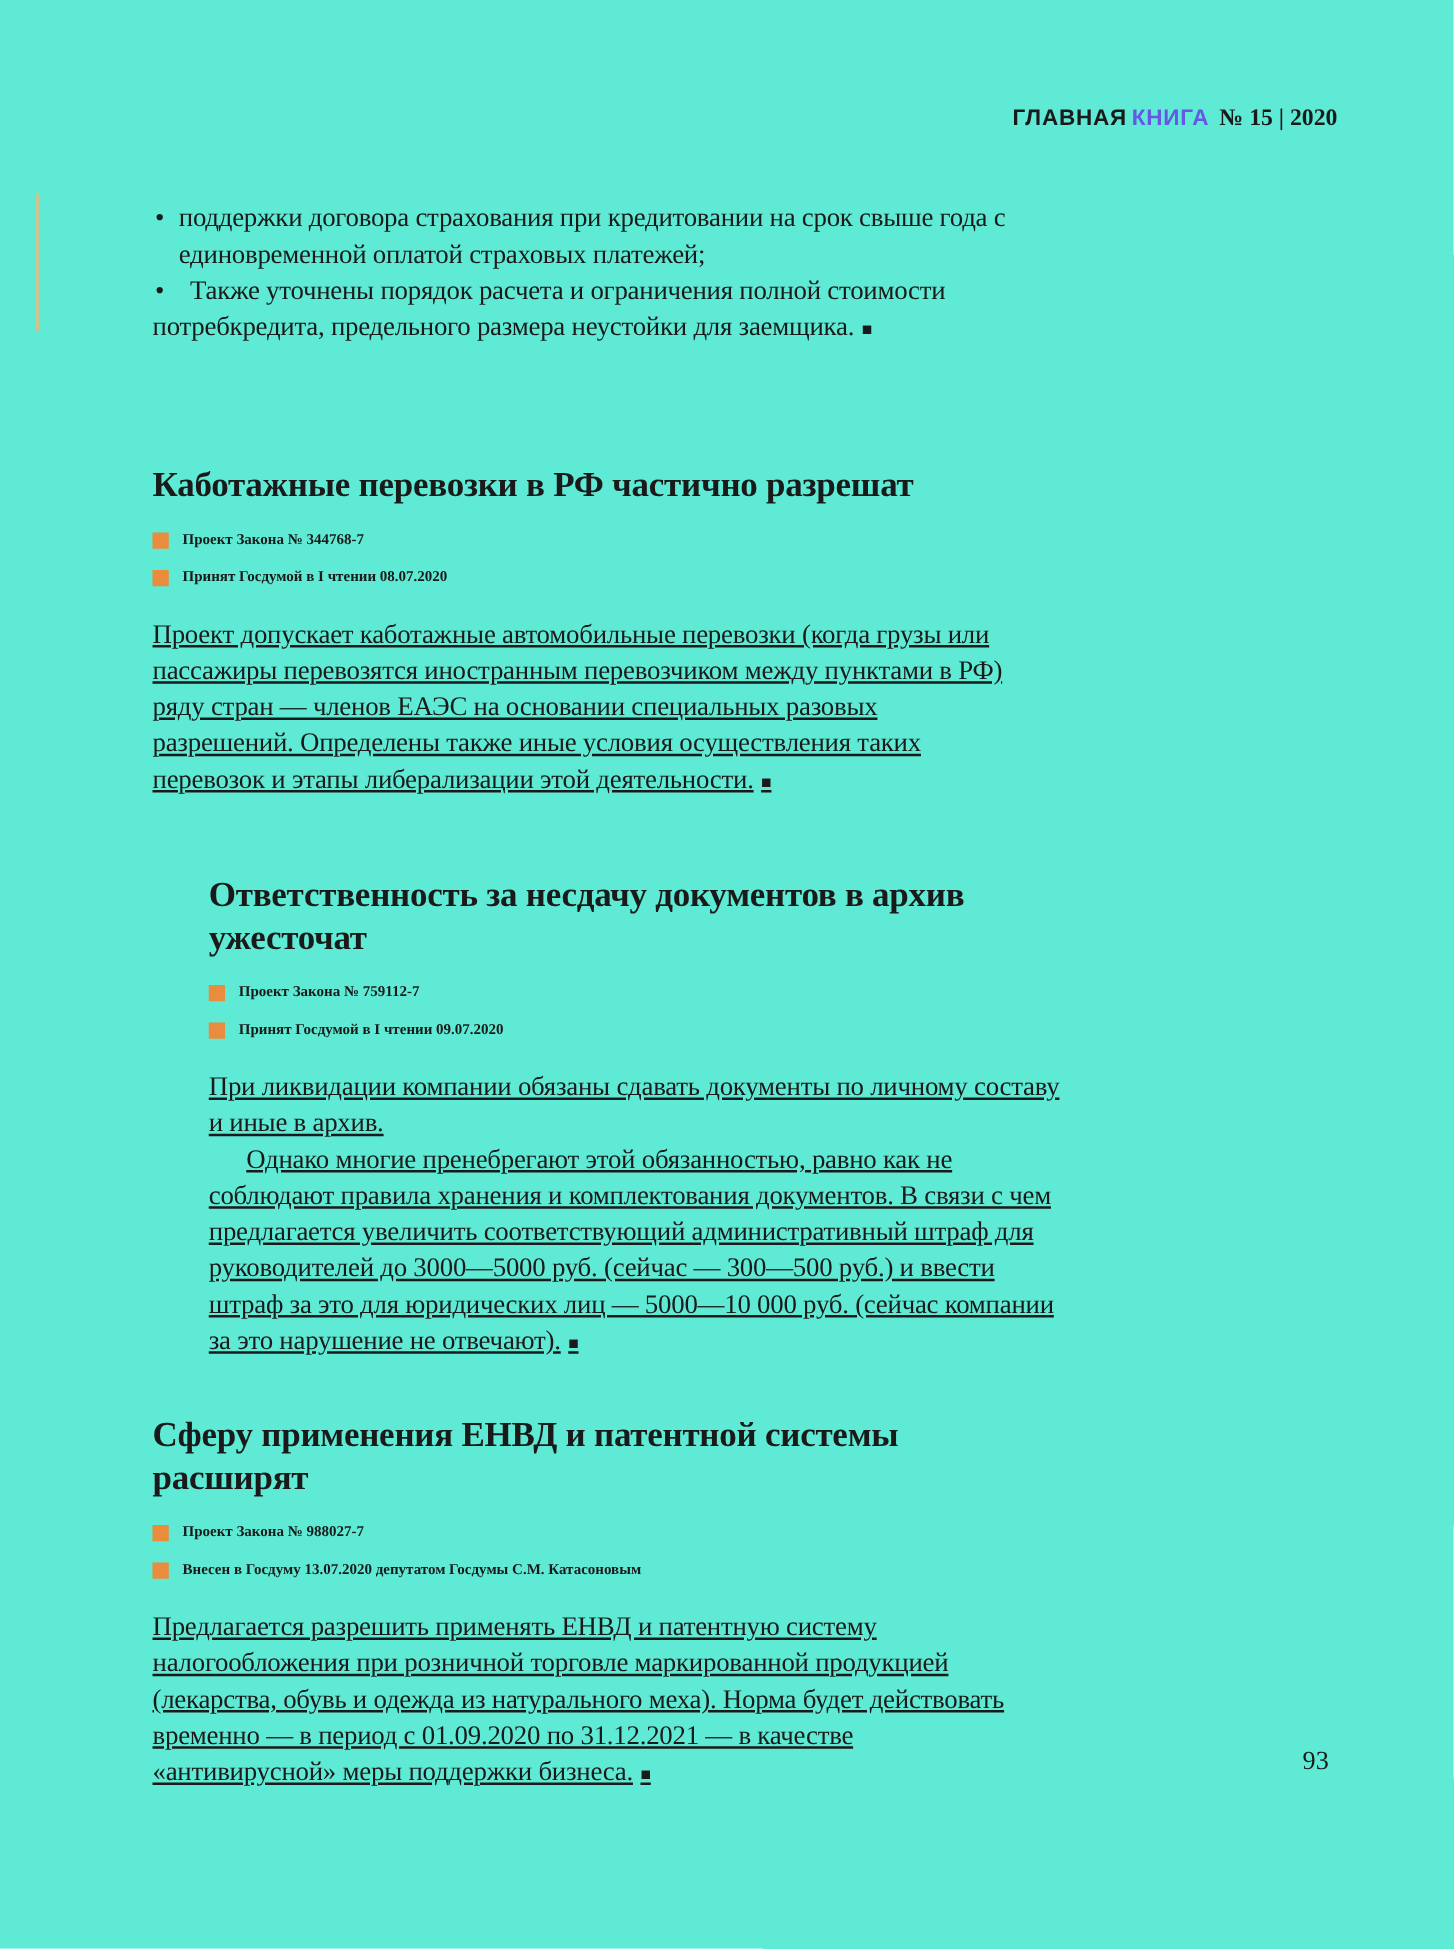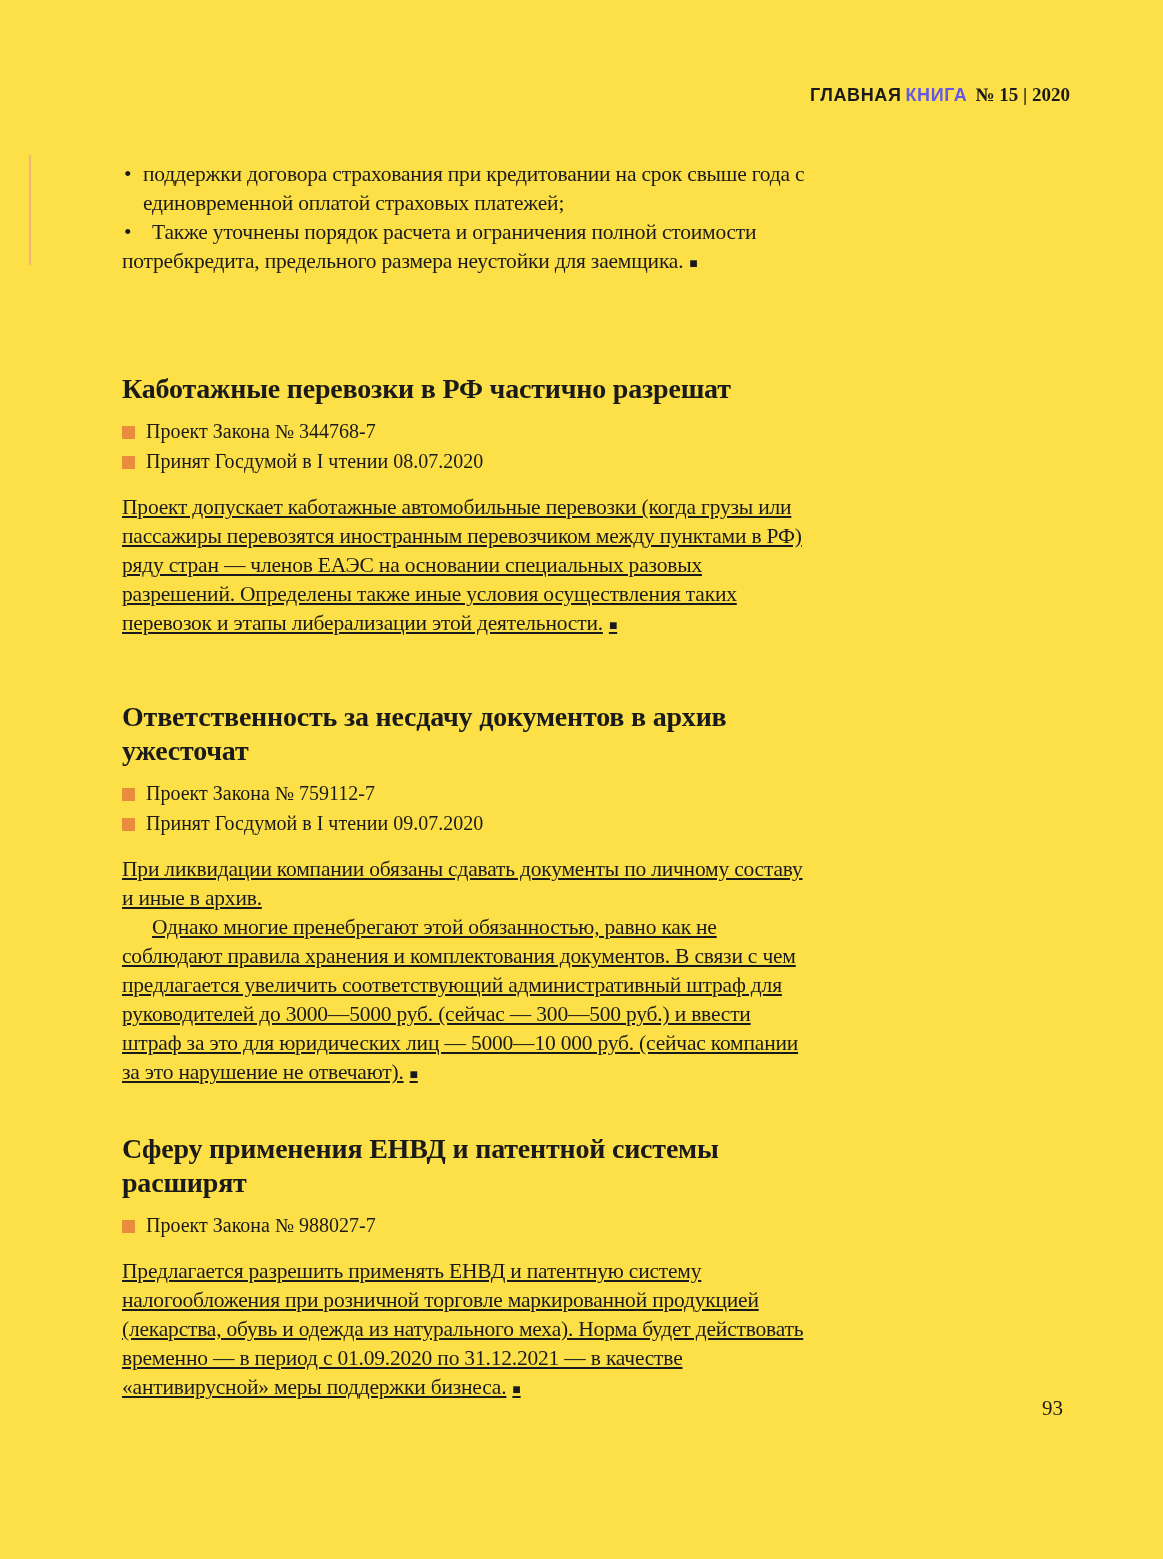--- a/index.html
+++ b/index.html
@@ -7,21 +7,21 @@
     --rule-orange:#F2B678;
     --accent-purple:#6657E6;
     --text-color:#1A1A1A;
   }
   *{box-sizing:border-box;}
   html,body{margin:0;padding:0;background:#fff;}
   .page{
     position:relative;
     width:1163px;height:1559px;
     margin:0 auto;
-    background:#fde047;
+    background:#5eead4;
     color:var(--text-color);
     overflow:hidden;
     font-family:"Liberation Serif", serif;
   }
   
   .header{
     position:absolute;top:84px;right:93px;
     white-space:nowrap;
   }
   .brand{
@@ -38,21 +38,21 @@
   
   .left-rule{
     position:absolute;left:29px;top:155px;
     width:2px;height:110px;
     background:var(--rule-orange);
   }
   
   .block{position:absolute;left:122px;width:690px;}
   .intro{top:160px;}
   .article-1{top:372px;}
-  .article-2{top:700px;}
+  .article-2{top:700px;margin-left:45px;}
   .article-3{top:1132px;}
 
   .body-text{
     font-size:21.5px;line-height:29px;
     letter-spacing:-0.2px;
   }
   .body-text p{margin:0;}
   .body-text p.indent{text-indent:30px;}
 
   .bullet-item{position:relative;padding-left:21px;}
@@ -66,21 +66,21 @@
   .meta-row{
     display:flex;align-items:center;gap:11px;
     margin-bottom:11px;
   }
   .meta-square{
     width:13px;height:13px;flex:none;
     background:var(--accent-orange);
     margin-top:1px;
   }
   .meta-text{
-    font-size:20px;line-height:19px;font-weight:400;
+    font-size:12px;line-height:19px;font-weight:700;
   }
   .article .body-text{margin-top:22px;text-decoration:underline;}
 
   .end-mark{
     font-size:14px;
     padding-left:6px;
   }
   .page-number{
     position:absolute;left:1042px;top:1396px;
     font-size:21px;
@@ -140,20 +140,24 @@
       <p class="indent"><span>Однако многие пренебрегают этой обязанностью, равно как не соблюдают правила хранения и комплектования документов. В связи с чем предлагается увеличить соответствующий административный штраф для руководителей до 3000—5000 руб. (сейчас — 300—500 руб.) и ввести штраф за это для юридических лиц — 5000—10 000 руб. (сейчас компании за это нарушение не отвечают).</span><span class="end-mark">■</span></p>
     </div>
   </div>
 
   <div class="block article article-3">
     <h2>Сферу применения ЕНВД и патентной системы расширят</h2>
     <div class="meta-row">
       <span class="meta-square"></span>
       <span class="meta-text">Проект Закона № 988027-7</span>
     </div>
+    <div class="meta-row">
+      <span class="meta-square"></span>
+      <span class="meta-text">Внесен в Госдуму 13.07.2020 депутатом Госдумы С.М. Катасоновым</span>
+    </div>
     <div class="body-text">
       <p><span>Предлагается разрешить применять ЕНВД и патентную систему налогообложения при розничной торговле маркированной продукцией (лекарства, обувь и одежда из натурального меха). Норма будет действовать временно — в период с 01.09.2020 по 31.12.2021 — в качестве «антивирусной» меры поддержки бизнеса.</span><span class="end-mark">■</span></p>
     </div>
   </div>
 
   <div class="page-number">93</div>
 
 </div>
 
 </body></html>

